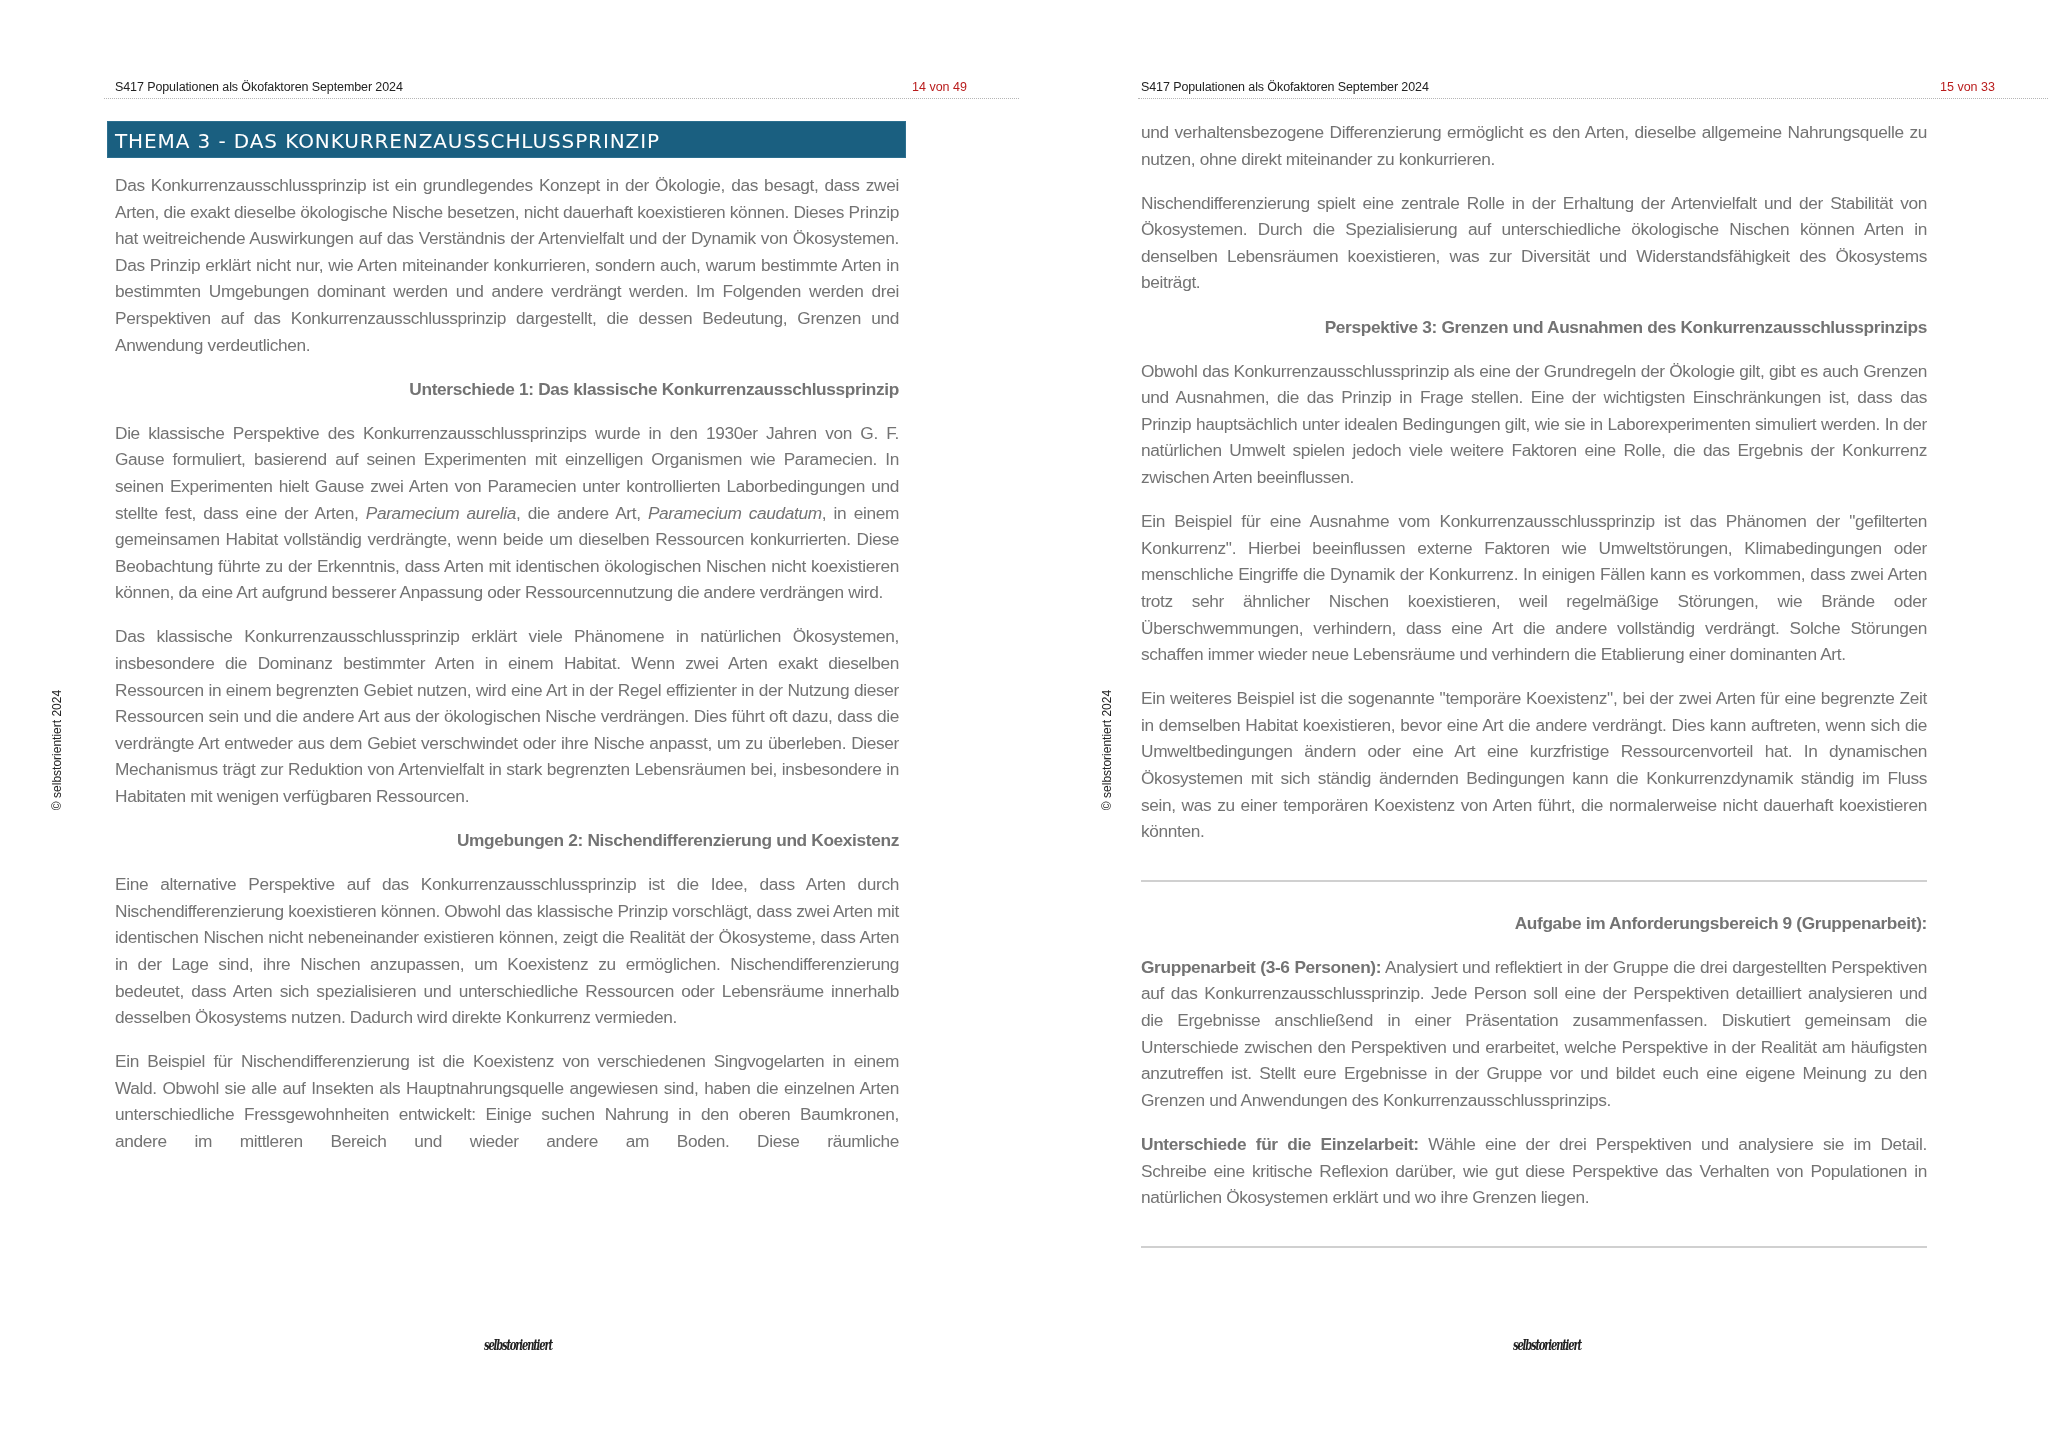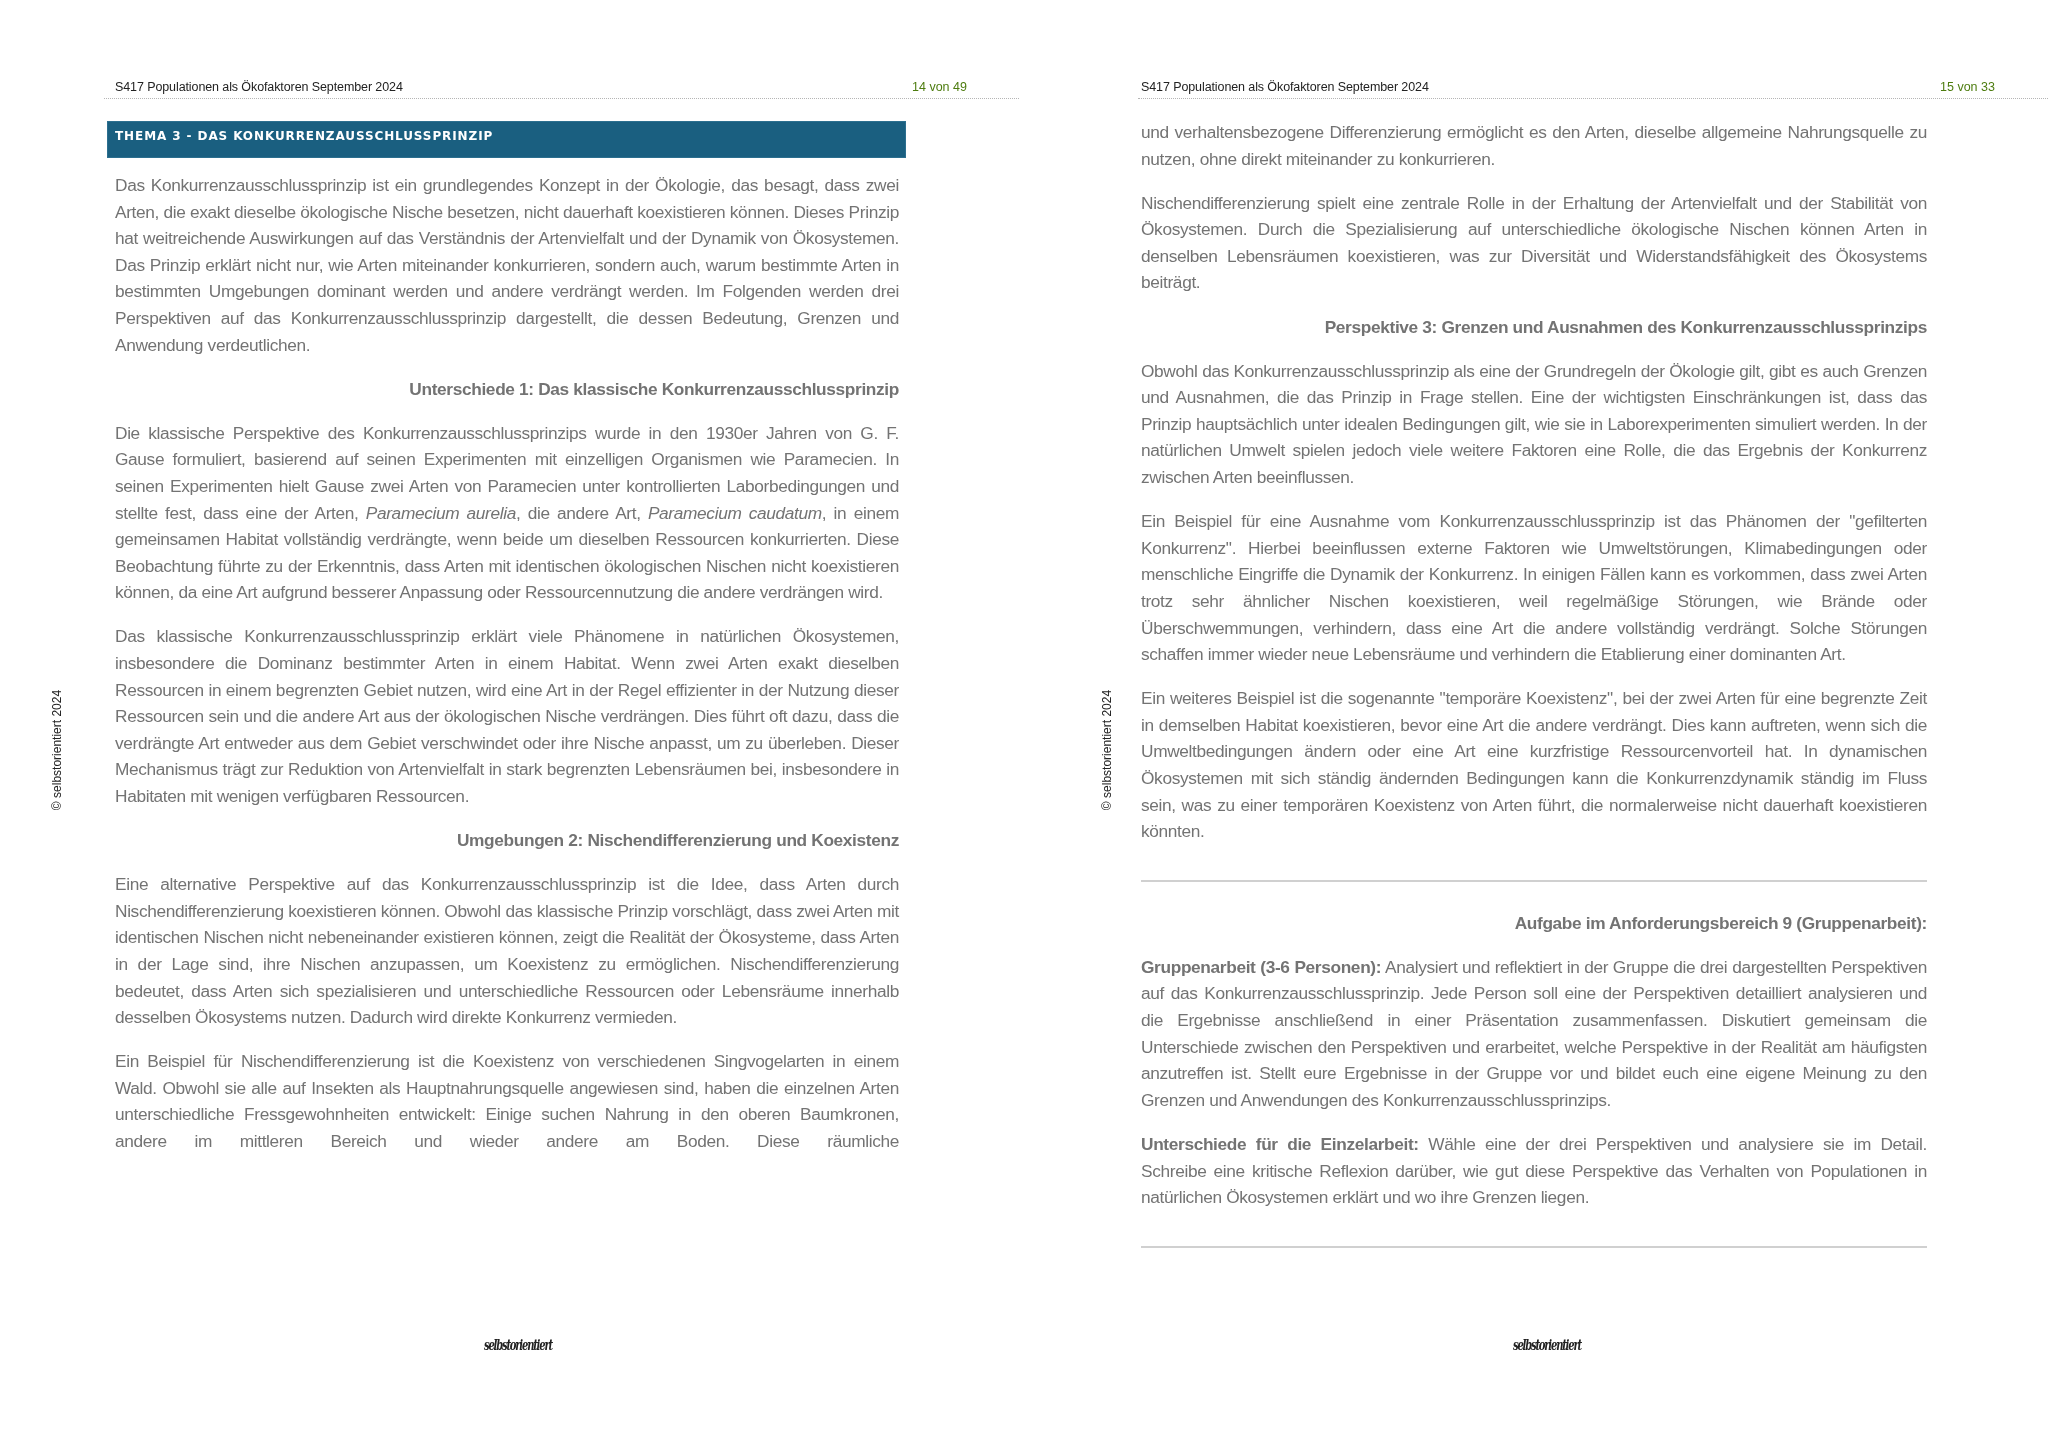--- a/index.html
+++ b/index.html
@@ -6,30 +6,30 @@
   body {
     width: 2048px; height: 1448px; position: relative; overflow: hidden;
     background: #ffffff; color: #111111;
     font-family: "Liberation Sans", "DejaVu Sans", sans-serif;
   }
   .page { position: absolute; top: 0; height: 1361px; }
   .page-left { left: 0; width: 1024px; }
   .page-right { left: 1024px; width: 1024px; }
 
   .hdr-title { position: absolute; top: 80px; font-size: 12.5px; color: #222; white-space: nowrap; letter-spacing: -0.1px; }
-  .hdr-page { position: absolute; top: 80px; font-size: 12.5px; color: #4d7c0f; white-space: nowrap; }
+  .hdr-page { position: absolute; top: 80px; font-size: 12.5px; color: #b91c1c; white-space: nowrap; }
   .hdr-rule { position: absolute; top: 98px; height: 0; border-top: 1.5px dotted #b5b5b5; }
 
   .banner {
     position: absolute; left: 107px; top: 121px; width: 799px; height: 37px;
     background: #1a5f80; box-sizing: border-box; border: 1px solid #2c6f8f;
   }
   .banner-text {
-    position: absolute; left: 7px; top: 7px; color: #ffffff; font-weight: bold;
-    font-size: 12px; letter-spacing: 0.9px; white-space: nowrap;
+    position: absolute; left: 7px; top: 7px; color: #ffffff; font-weight: normal;
+    font-size: 20px; letter-spacing: 0.9px; white-space: nowrap;
     font-family: "DejaVu Sans", sans-serif;
   }
 
   .body-col { position: absolute; font-size: 17.3px; line-height: 26.6px; letter-spacing: -0.35px; color: #737373; }
   .body-col p { margin: 0 0 17.5px 0; text-align: justify; }
   .body-col p.h { font-weight: bold; margin-bottom: 17.5px; text-align: right; }
   .body-col p.justify-last { text-align-last: justify; }
   .body-col .task-h { font-weight: bold; }
   .rule { height: 0; border-top: 2px solid #d0d0d0; margin: 0; }
 

